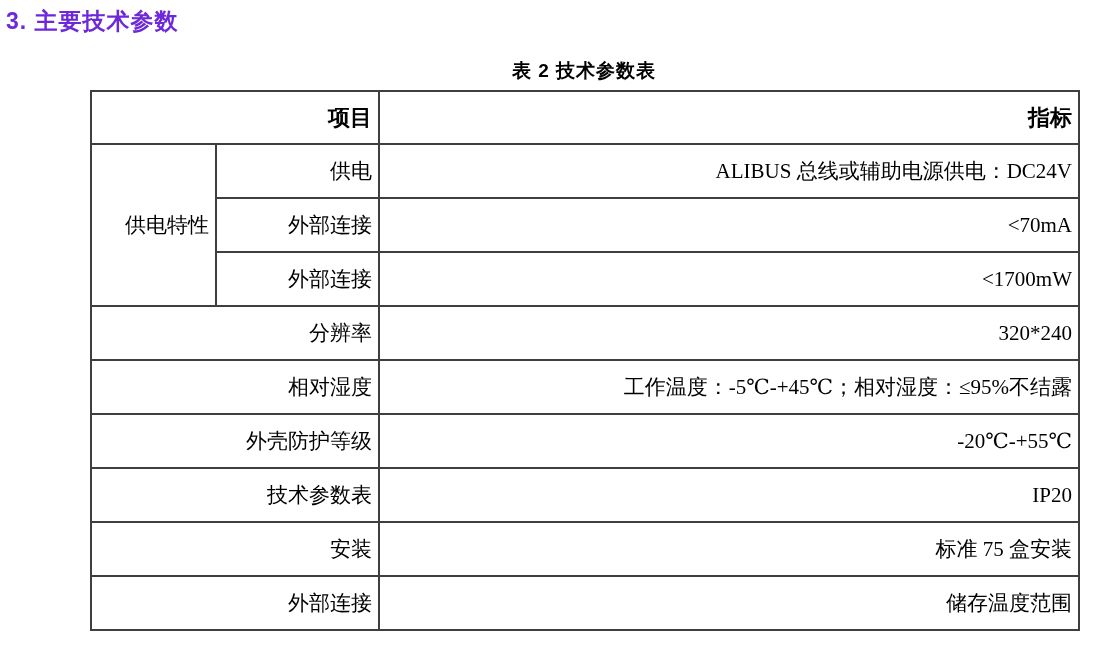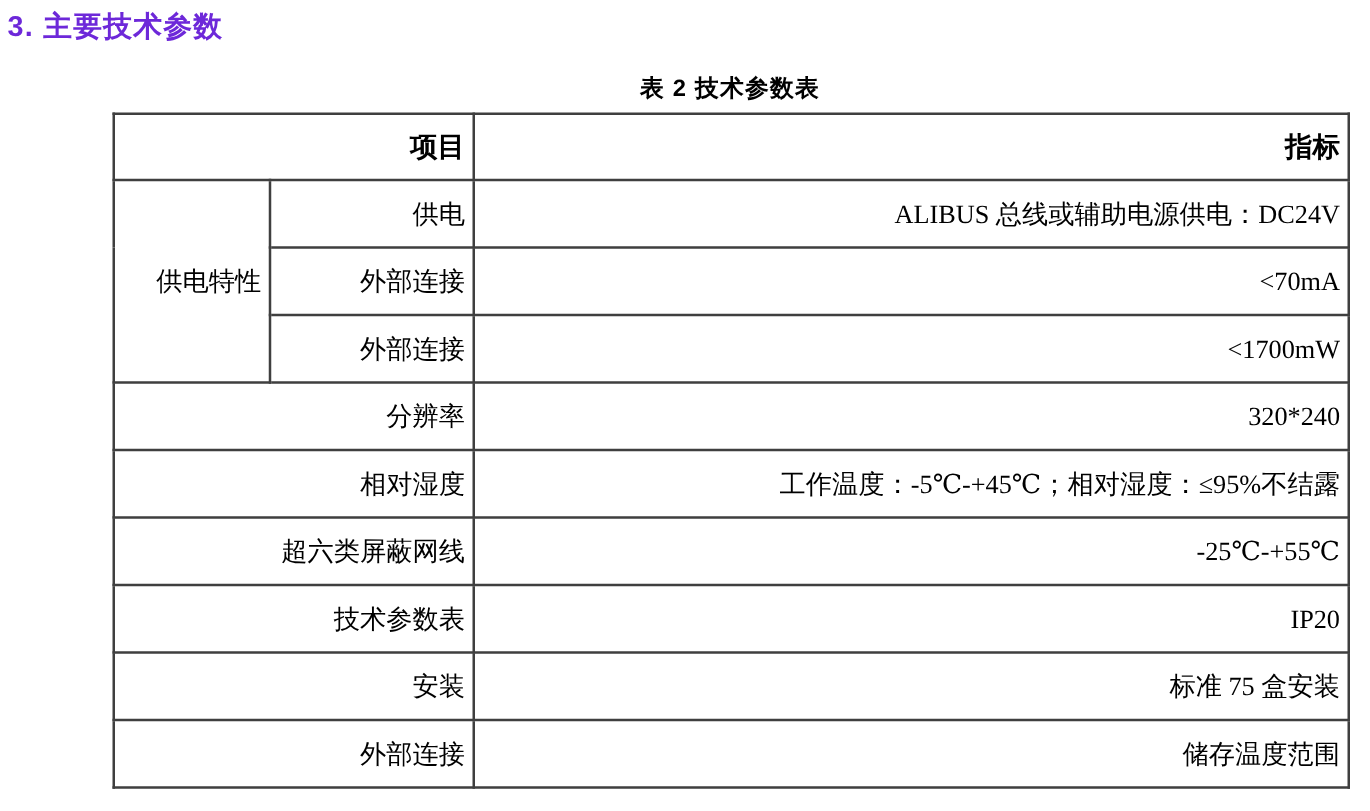--- a/index.html
+++ b/index.html
@@ -106,22 +106,22 @@
 
       <tr class="r">
         <td colspan="2">分辨率</td>
         <td>320*240</td>
       </tr>
       <tr class="r">
         <td colspan="2">相对湿度</td>
         <td>工作温度：-5℃-+45℃；相对湿度：≤95%不结露</td>
       </tr>
       <tr class="r">
-        <td colspan="2">超六类屏蔽网线</td>
-        <td>-25℃-+55℃</td>
+        <td colspan="2">外壳防护等级</td>
+        <td>-20℃-+55℃</td>
       </tr>
       <tr class="r">
         <td colspan="2">技术参数表</td>
         <td>IP20</td>
       </tr>
       <tr class="r">
         <td colspan="2">安装</td>
         <td>标准 75 盒安装</td>
       </tr>
       <tr class="r">

